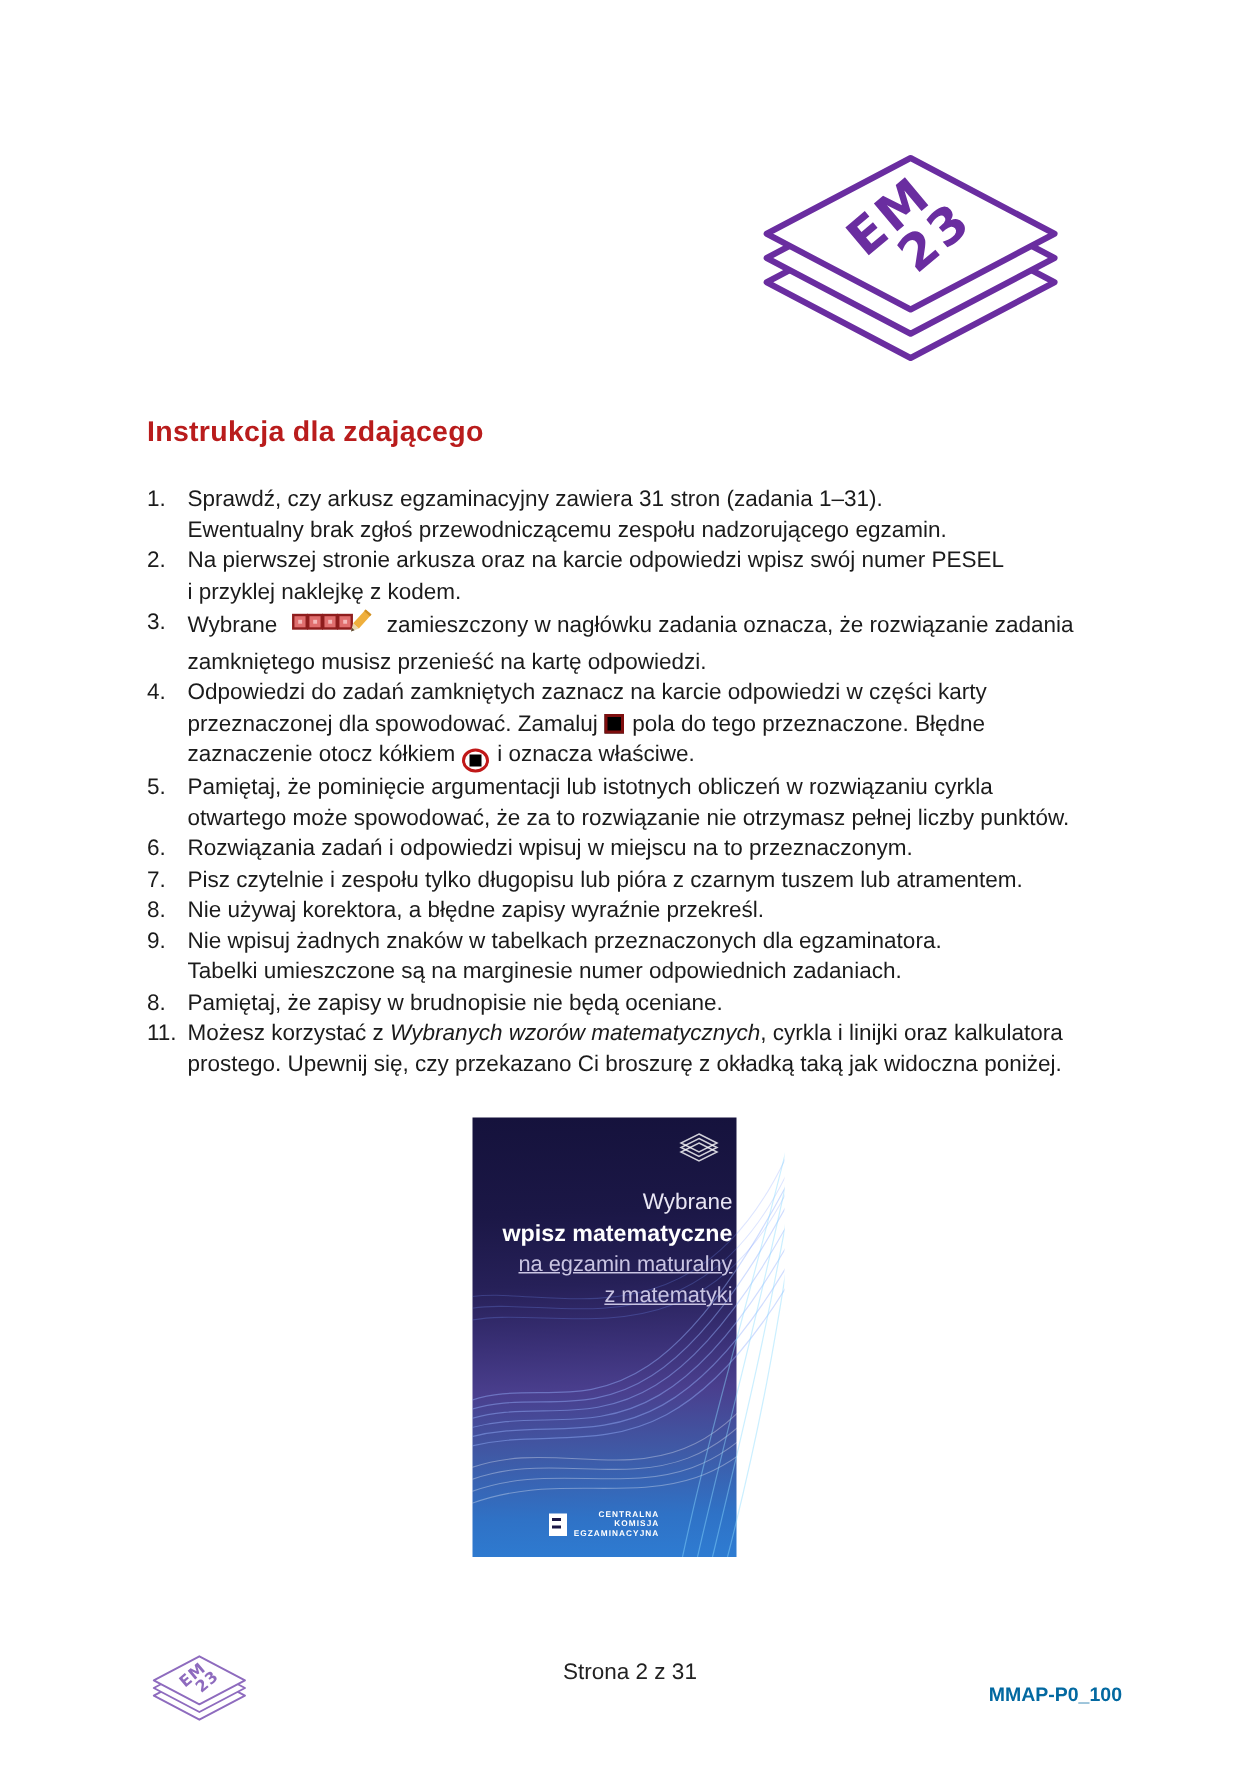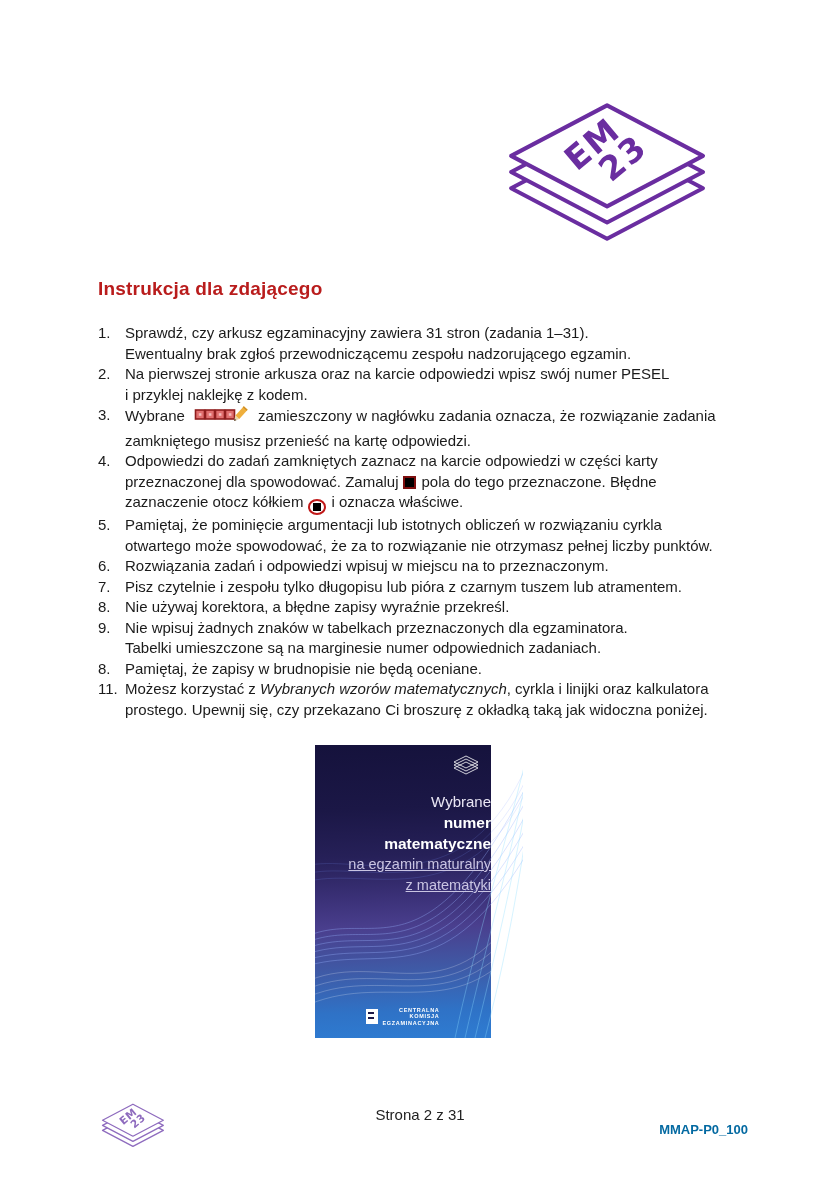--- a/index.html
+++ b/index.html
@@ -208,21 +208,21 @@
     <svg class="cover-minilogo" width="30" height="24" viewBox="0 0 30 24">
       <g fill="none" stroke="rgba(255,255,255,0.8)" stroke-width="1">
         <polygon points="15,7 27,13 15,19 3,13"></polygon>
         <polygon points="15,4 27,10 15,16 3,10"></polygon>
         <polygon points="15,1 27,7 15,13 3,7"></polygon>
       </g>
     </svg>
 
     <div class="cover-title">
       <div class="ct1">Wybrane</div>
-      <div class="ct2">numer matematyczne</div>
+      <div class="ct2">wpisz matematyczne</div>
       <div class="ct3">na egzamin maturalny</div>
       <div class="ct4">z matematyki</div>
     </div>
 
     <div class="cke">
       <span class="cke-icon"></span>
       <span class="cke-text">
         <div>CENTRALNA</div>
         <div>KOMISJA</div>
         <div>EGZAMINACYJNA</div>

